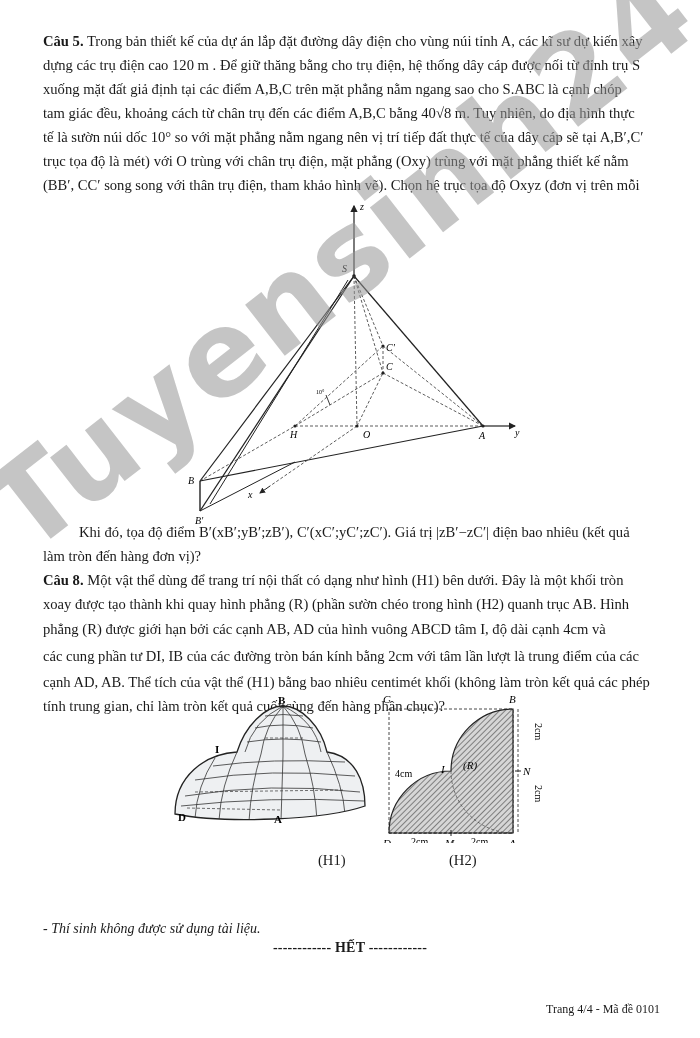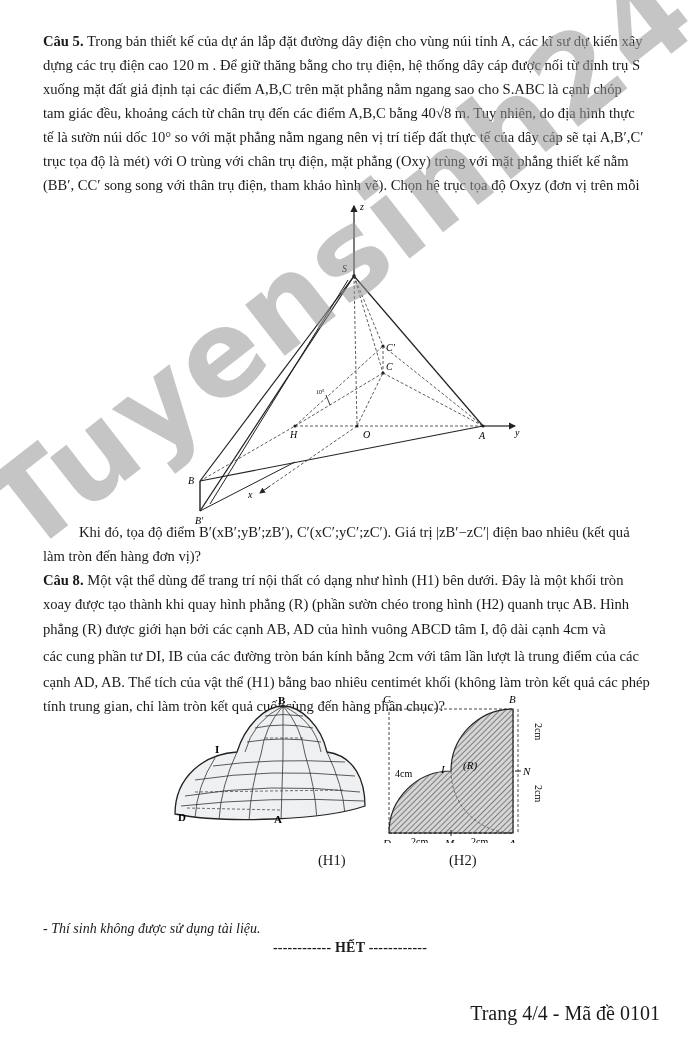--- a/index.html
+++ b/index.html
@@ -11,21 +11,21 @@
     position: absolute; left: 43px; width: 620px; font-size: 14.6px; line-height: 24px;
     text-align: justify; margin: 0;
   }
   .para b { font-weight: bold; }
   .line { display: block; white-space: nowrap; }
   .indent { padding-left: 36px; }
   .fig { position: absolute; }
   .cap { position: absolute; font-size: 14.6px; }
   .end-mark { position: absolute; left: 0; width: 700px; text-align: center; top: 940px; font-size: 14px; font-weight: bold; letter-spacing: 0.2px; }
   .notes { position: absolute; left: 43px; top: 919px; font-size: 14px; line-height: 20px; font-style: italic; }
-  .footer { position: absolute; right: 40px; top: 1002px; font-size: 20px; margin-left: 44px; }
+  .footer { position: absolute; right: 40px; top: 1002px; font-size: 12px; margin-left: 44px; }
   .watermark {
     position: absolute; left: -40px; top: 470px; transform: rotate(-38deg); transform-origin: 0 0;
     font-family: "DejaVu Sans", "Liberation Sans", sans-serif; font-weight: bold; font-size: 118px;
     color: rgba(150,150,150,0.55); white-space: nowrap; pointer-events: none; letter-spacing: 2px;
   }
 </style>
 </head>
 <body>
 
 <div class="para" style="top:29px;">

